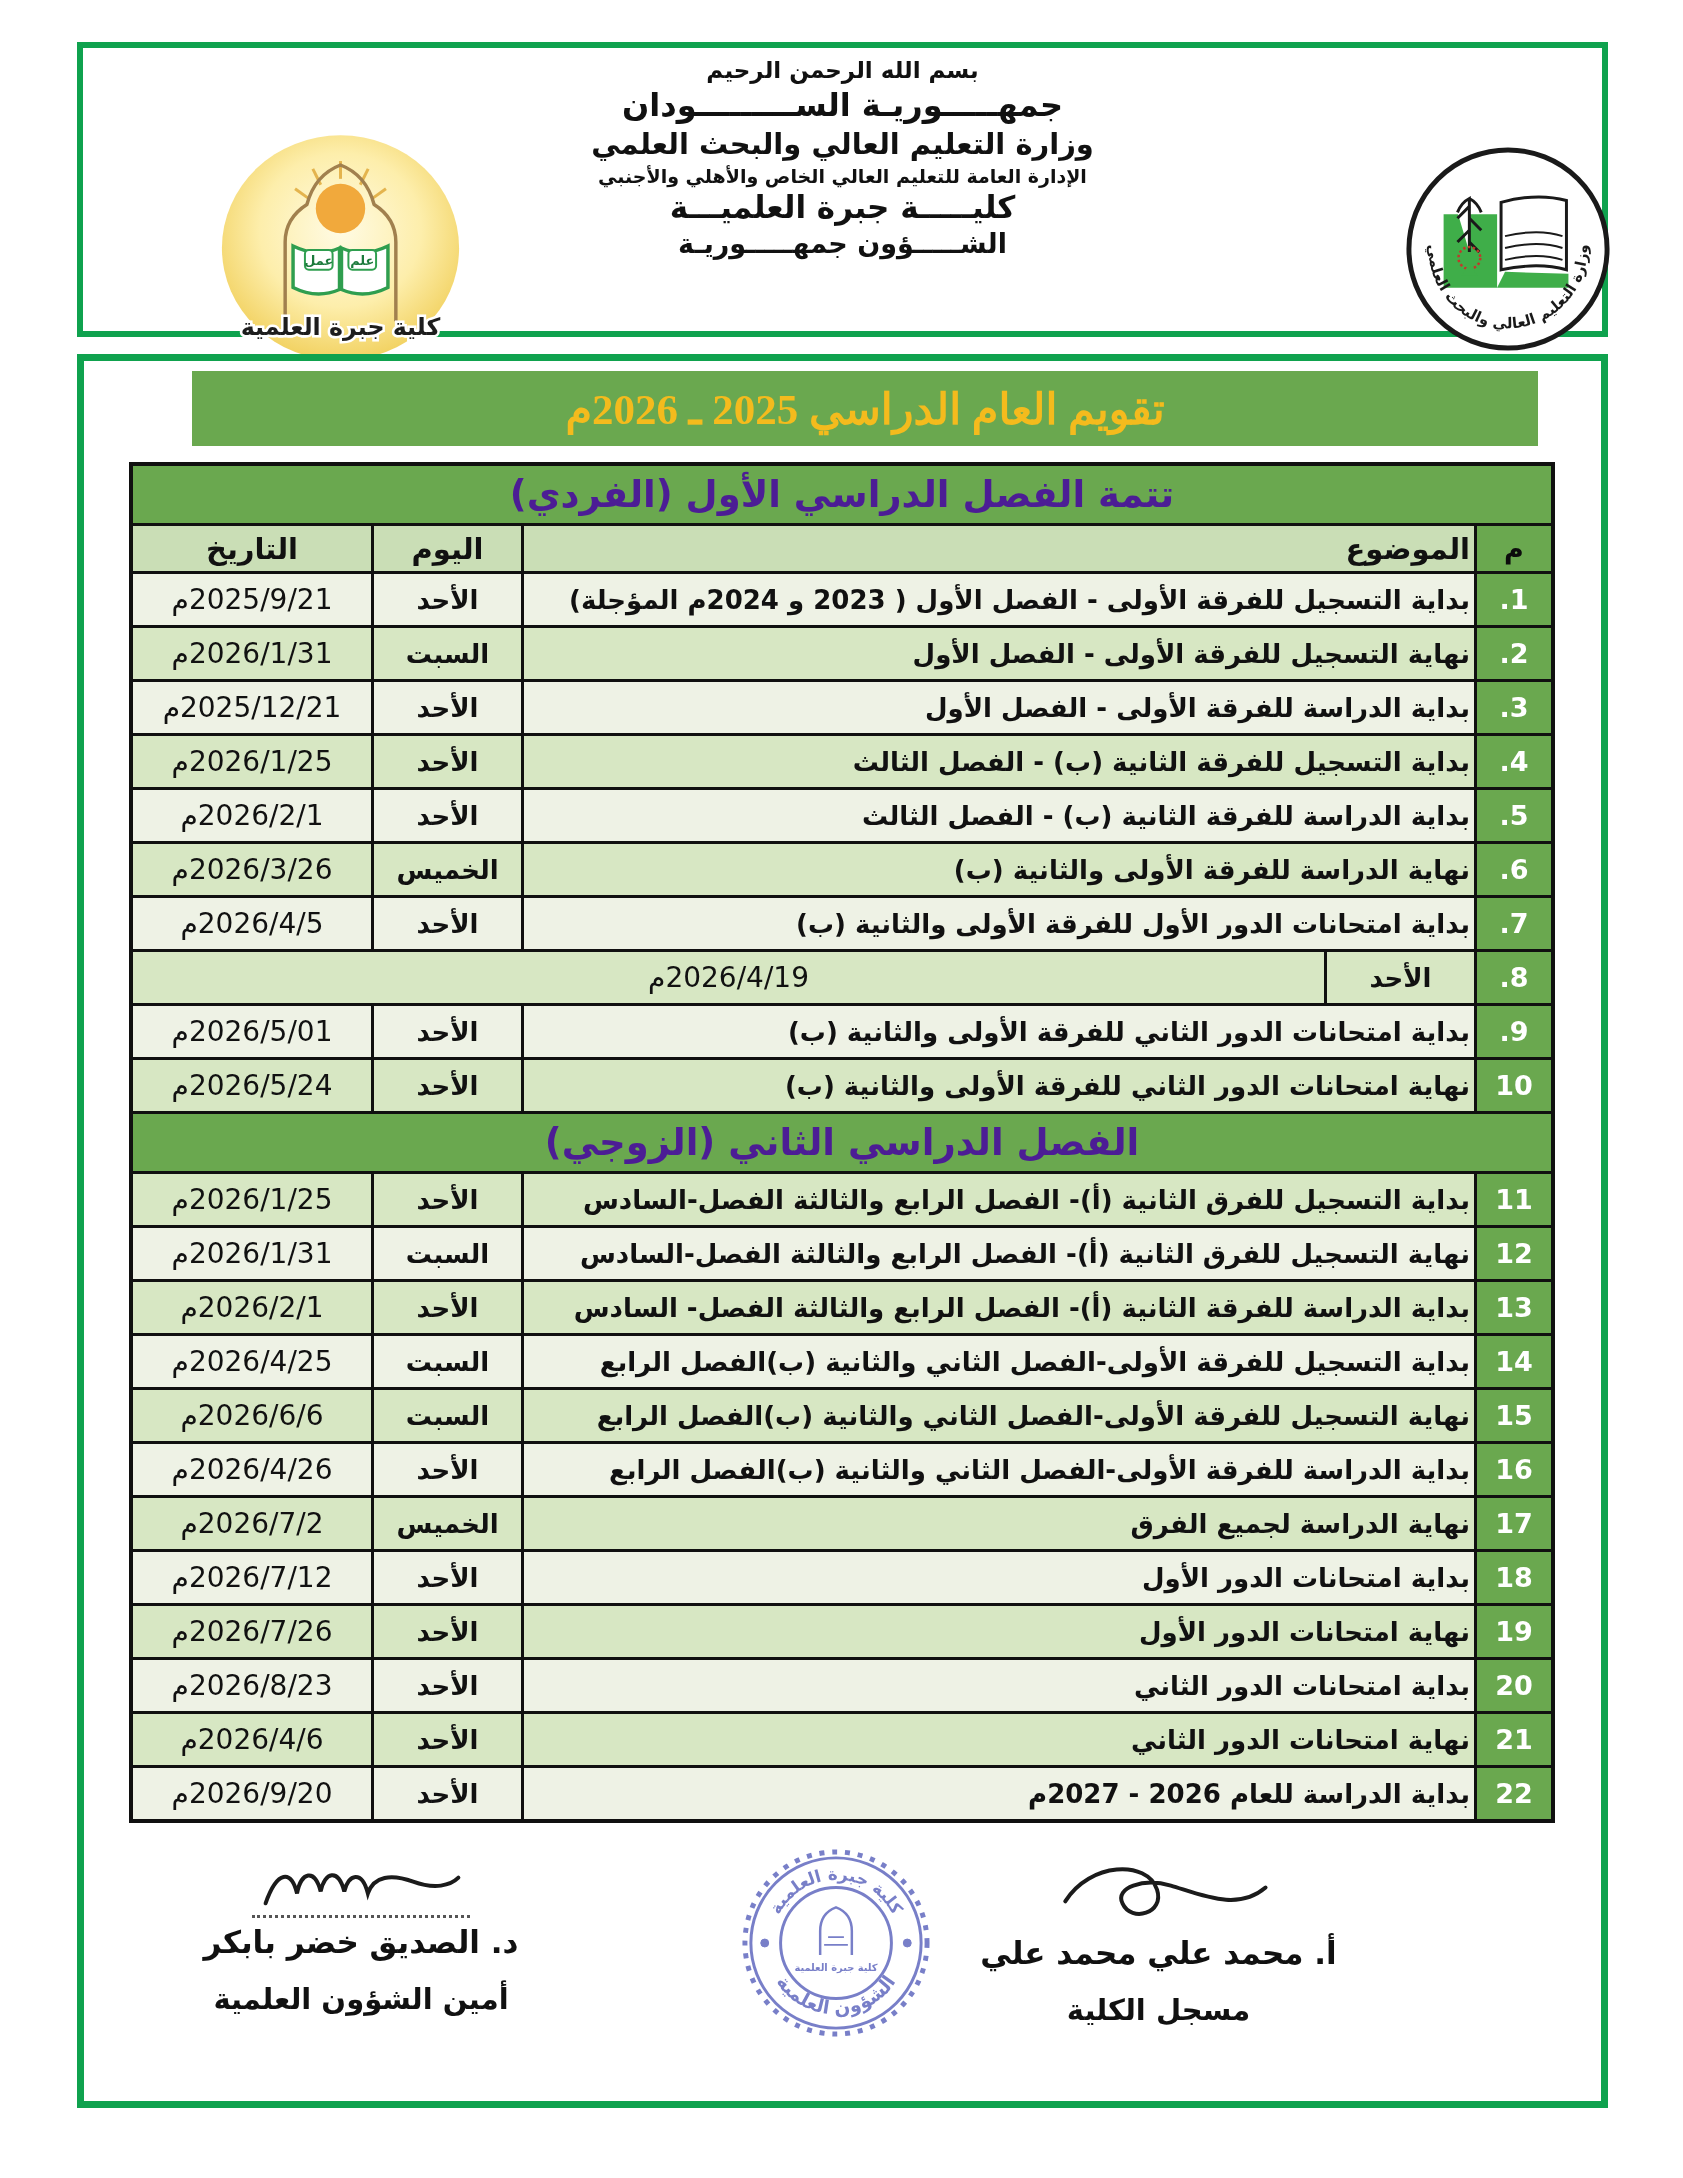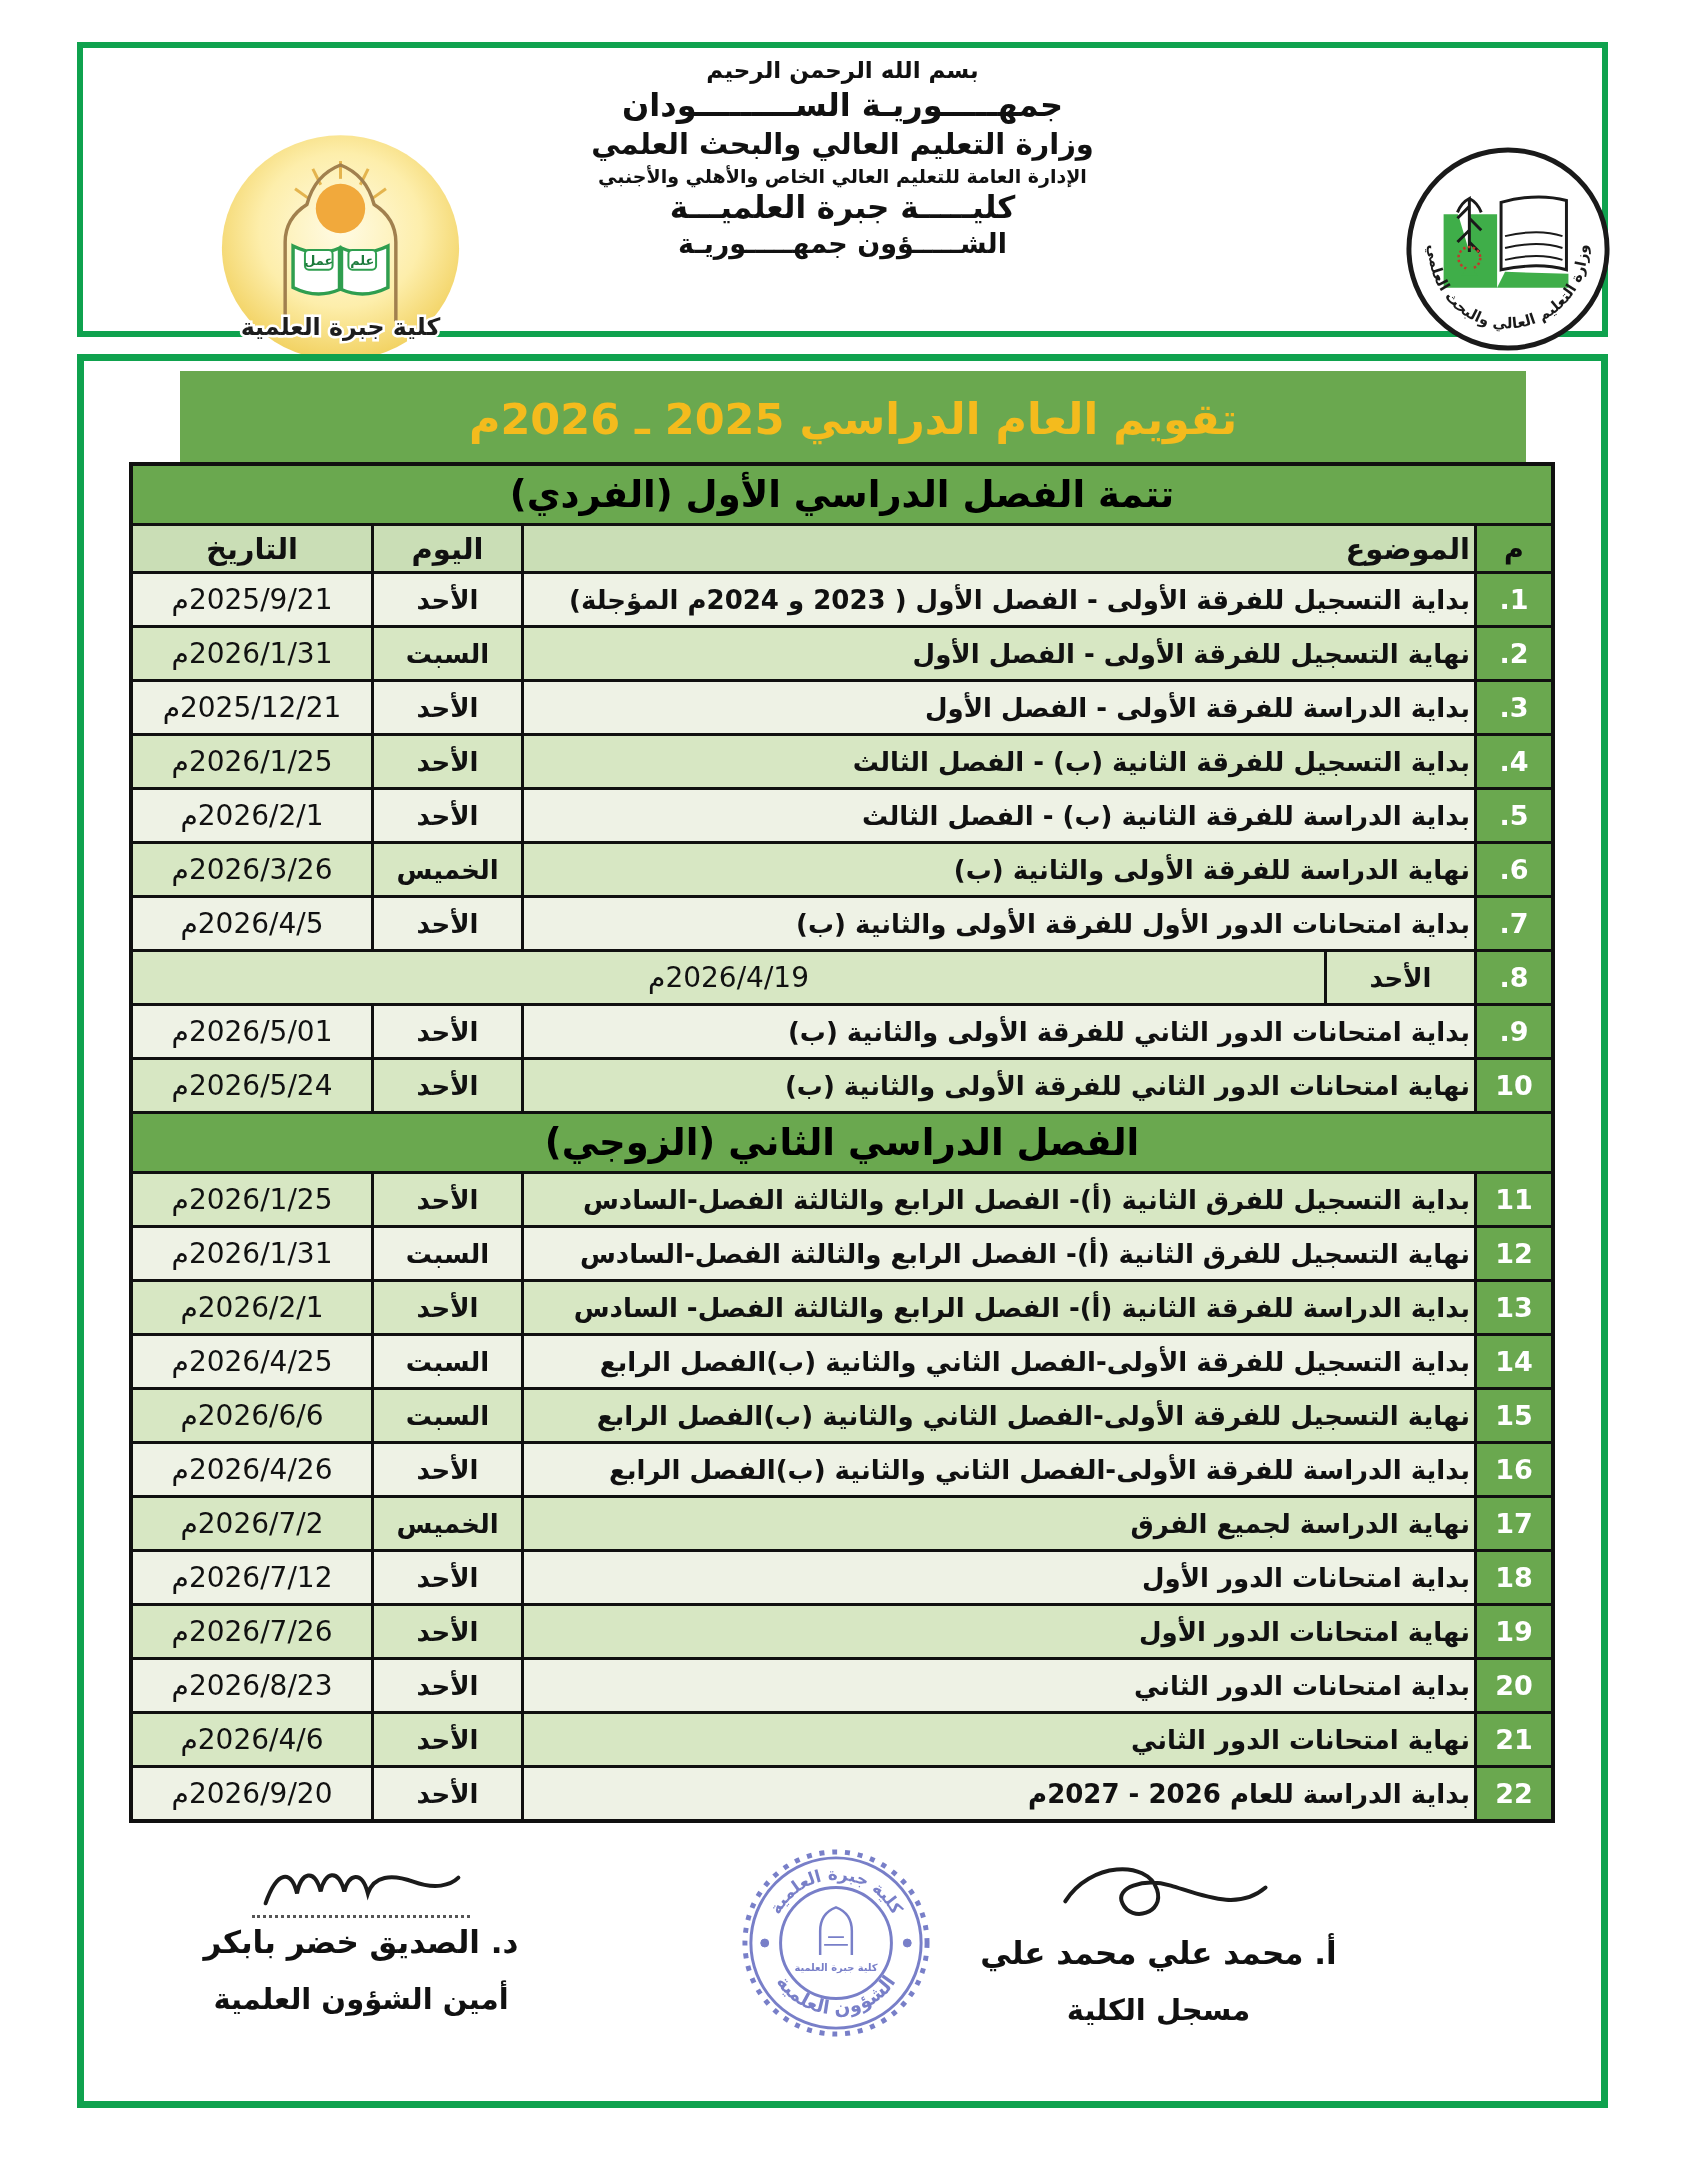--- a/index.html
+++ b/index.html
@@ -20,28 +20,28 @@
   .hl-ministry{font-size:29px;}
   .hl-department{font-size:19px;}
   .hl-college{font-size:31px;}
   .hl-office{font-size:27px;}
   .logo{position:absolute;}
   .logo-college{left:131px;top:83px;}
   .logo-ministry{left:1319px;top:95px;}
 
   
   .title-bar{
-    position:absolute;left:96px;top:10px;width:1346px;height:95px;
+    position:absolute;left:108px;top:10px;width:1346px;height:75px;
     background:#6aa84f;color:#f4bb1d;font-size:43px;font-weight:bold;
-    display:flex;align-items:center;justify-content:center;letter-spacing:1px;
+    display:flex;align-items:center;justify-content:center;letter-spacing:1px;font-family:Liberation Serif, serif;
   }
 
   
   .tbl{position:absolute;left:45px;top:101px;width:1426px;border:4px solid #101010;box-sizing:border-box;background:#fff;}
-  .sec-h{height:57px;background:#6aa84f;color:#000000;font-size:37px;font-weight:bold;
+  .sec-h{height:57px;background:#6aa84f;color:#4c1d95;font-size:37px;font-weight:bold;
          display:flex;align-items:center;justify-content:center;}
   .sec-h + *, .row + *, .col-h + *{border-top:3px solid #101010;}
   .tbl > div + div{border-top:3px solid #101010;}
   .col-h{height:45px;background:#cadeb6;display:flex;font-weight:bold;font-size:29px;}
   .row{height:51px;display:flex;font-size:26px;}
   .row.light{background:#eef2e5;}
   .row.dark{background:#d7e7c3;}
   .cell{display:flex;align-items:center;box-sizing:border-box;}
   .c-num{width:77px;justify-content:center;background:#6aa84f;color:#fff;font-weight:bold;font-size:27px;border-left:3px solid #101010;}
   .col-h .c-num{color:#0c0c0c;}

